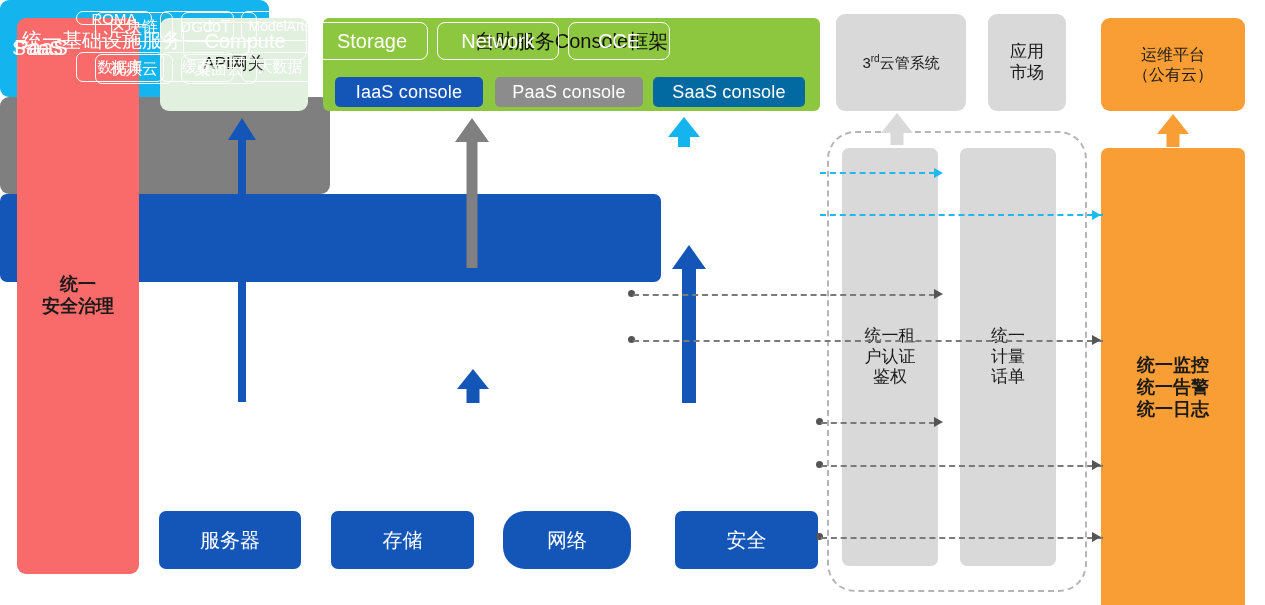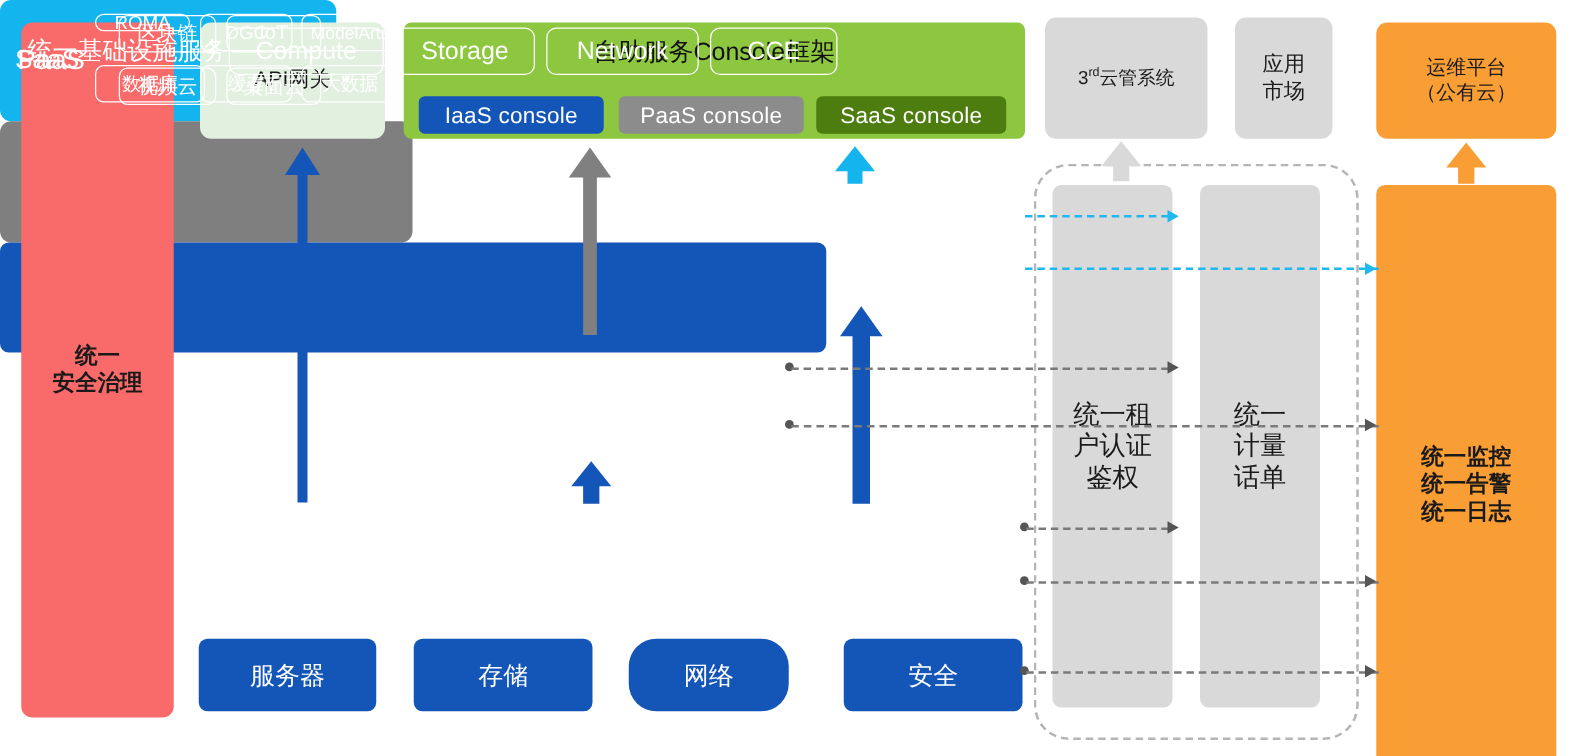--- a/index.html
+++ b/index.html
@@ -39,21 +39,21 @@
     position:absolute;left:0;right:0;top:10px;
     text-align:center;color:#111;font-size:20px;font-weight:500;
   }
   .console-chip{
     position:absolute;top:59px;height:30px;border-radius:5px;
     display:flex;align-items:center;justify-content:center;
     color:#fff;font-size:18px;font-weight:500;letter-spacing:.2px;
   }
   #chip-iaas{left:12px;width:148px;background:#1456b8;}
   #chip-paas{left:172px;width:148px;background:#8c8c8c;}
-  #chip-saas{left:330px;width:152px;background:#4d7c0f;}
+  #chip-saas{left:330px;width:152px;background:#0369a1;}
 
   
   #third-cloud{
     left:836px;top:14px;width:130px;height:97px;
     background:#d9d9d9;border-radius:9px;color:#1a1a1a;font-size:15px;
   }
   #third-cloud sup{font-size:10px;vertical-align:super;}
   #app-market{
     left:988px;top:14px;width:78px;height:97px;
     background:#d9d9d9;border-radius:9px;color:#1a1a1a;font-size:17px;
@@ -125,21 +125,21 @@
   #hw3{left:675px;width:143px;}
 
   
   #dash-container{
     position:absolute;left:827px;top:131px;width:260px;height:461px;
     border:2px dashed #b5b5b5;border-radius:28px;box-sizing:border-box;
   }
   .gray-col{
     position:absolute;background:#d9d9d9;border-radius:7px;
     display:flex;align-items:center;justify-content:center;
-    color:#1a1a1a;font-size:21px;line-height:1.28;text-align:center;
+    color:#1a1a1a;font-size:17px;line-height:1.28;text-align:center;
   }
   #col-auth{left:842px;top:148px;width:96px;height:418px;}
   #col-meter{left:960px;top:148px;width:96px;height:418px;}
 
   
   .arr-up{position:absolute;}
   .arr-up .shaft{position:absolute;left:50%;transform:translateX(-50%);bottom:0;}
   .arr-up .head{position:absolute;left:50%;transform:translateX(-50%);top:0;width:0;height:0;border-style:solid;border-left-color:transparent;border-right-color:transparent;}
 
   

